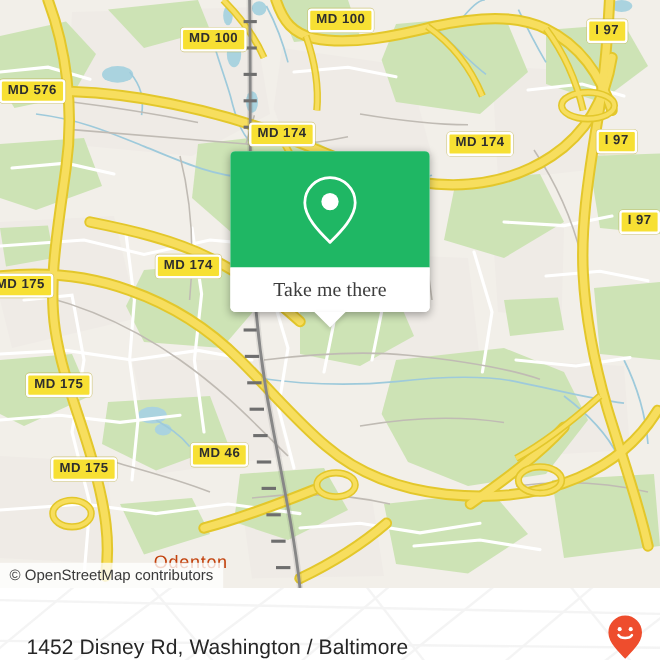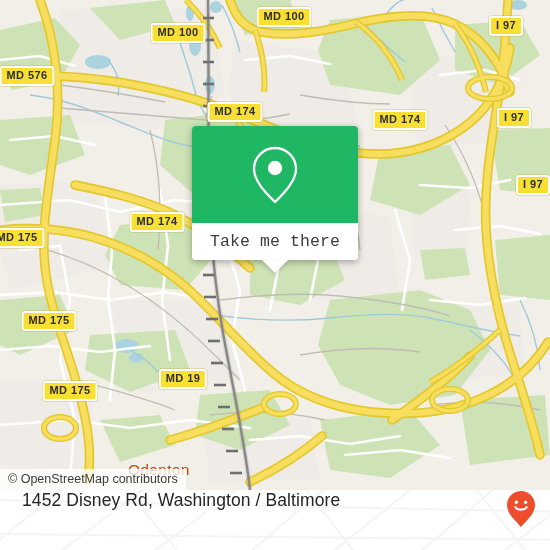--- a/index.html
+++ b/index.html
@@ -91,21 +91,21 @@
     height: 37px;
     border-radius: 0 0 4px 4px;
     display: flex;
     align-items: center;
     justify-content: center;
     background: #ffffff;
     position: relative;
   }
   #popup-foot-label {
     color: #3c3c3c;
-    font-family: Liberation Mono, monospace;
+    font-family: Liberation Serif, serif;
     font-size: 16.5px;
     letter-spacing: 0.1px;
   }
   #popup-tail {
     position: absolute;
     left: 50%;
     top: 100%;
     width: 0; height: 0;
     transform: translateX(-50%);
     border-left: 13px solid transparent;
@@ -124,21 +124,21 @@
   }
   #bottombar-watermark {
     position: absolute;
     inset: 0;
     opacity: 0.20;
   }
   #bottombar-inner {
     position: relative;
     width: 100%; height: 100%;
     display: flex;
-    align-items: flex-start;
+    align-items: flex-end;
     justify-content: space-between;
     padding: 0 14px 0 22px;
     box-sizing: border-box;
   }
   #address-text {
     color: #262626;
     font-family: "Liberation Sans", sans-serif;
     font-size: 17.5px;
     letter-spacing: 0.1px;
     white-space: nowrap;
@@ -355,21 +355,21 @@
         <div class="shield" style="left: 27px; top: 76px;">MD 576</div>
         <div class="shield" style="left: 506px; top: 26px;">I 97</div>
         <div class="shield" style="left: 235px; top: 112px;">MD 174</div>
         <div class="shield" style="left: 400px; top: 120px;">MD 174</div>
         <div class="shield" style="left: 514px; top: 118px;">I 97</div>
         <div class="shield" style="left: 533px; top: 185px;">I 97</div>
         <div class="shield" style="left: 157px; top: 222px;">MD 174</div>
         <div class="shield" style="left: 17px; top: 238px;">MD 175</div>
         <div class="shield" style="left: 49px; top: 321px;">MD 175</div>
         <div class="shield" style="left: 70px; top: 391px;">MD 175</div>
-        <div class="shield" style="left: 183px; top: 379px;">MD 19</div>
+        <div class="shield" style="left: 183px; top: 379px;">MD 46</div>
       </div>
 
     <div id="place-layer">
         <div class="place-label" style="left: 143px; top: 469px;">Odenton</div>
       </div>
 
     <div id="popup">
       <div id="popup-head" style="background: rgb(31, 183, 100);">
         <svg width="52" height="62" viewBox="0 0 52 62">
           <path d="M26 4 C14.4 4 5 13.4 5 25 C5 37.5 18 50 26 58 C34 50 47 37.5 47 25 C47 13.4 37.6 4 26 4 Z" fill="none" stroke="#ffffff" stroke-width="2.3" stroke-linejoin="round"></path>

